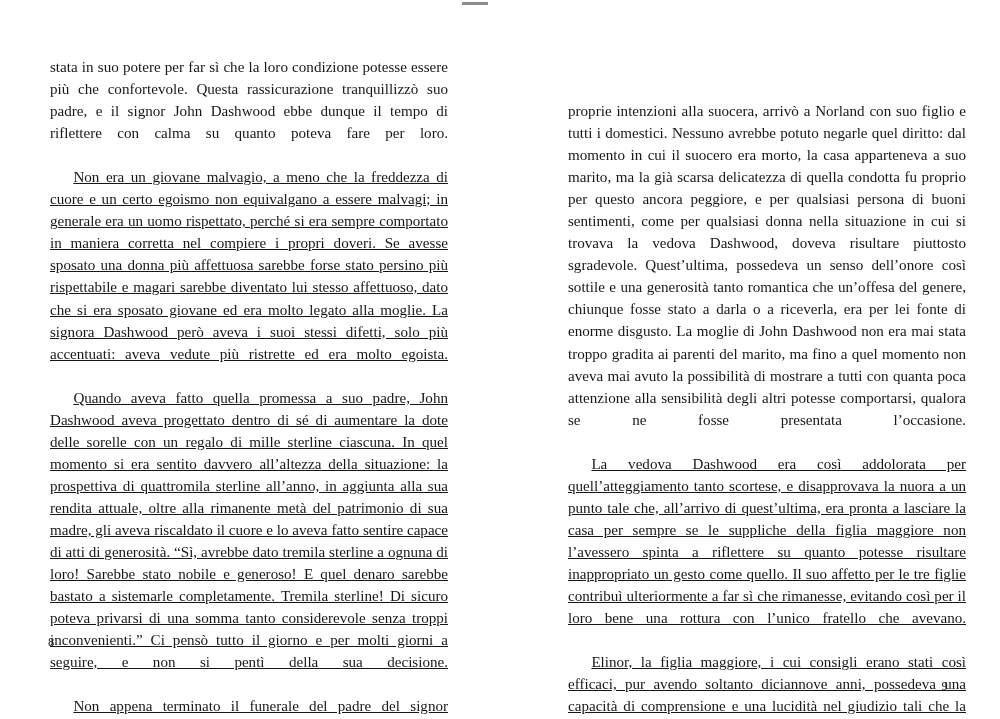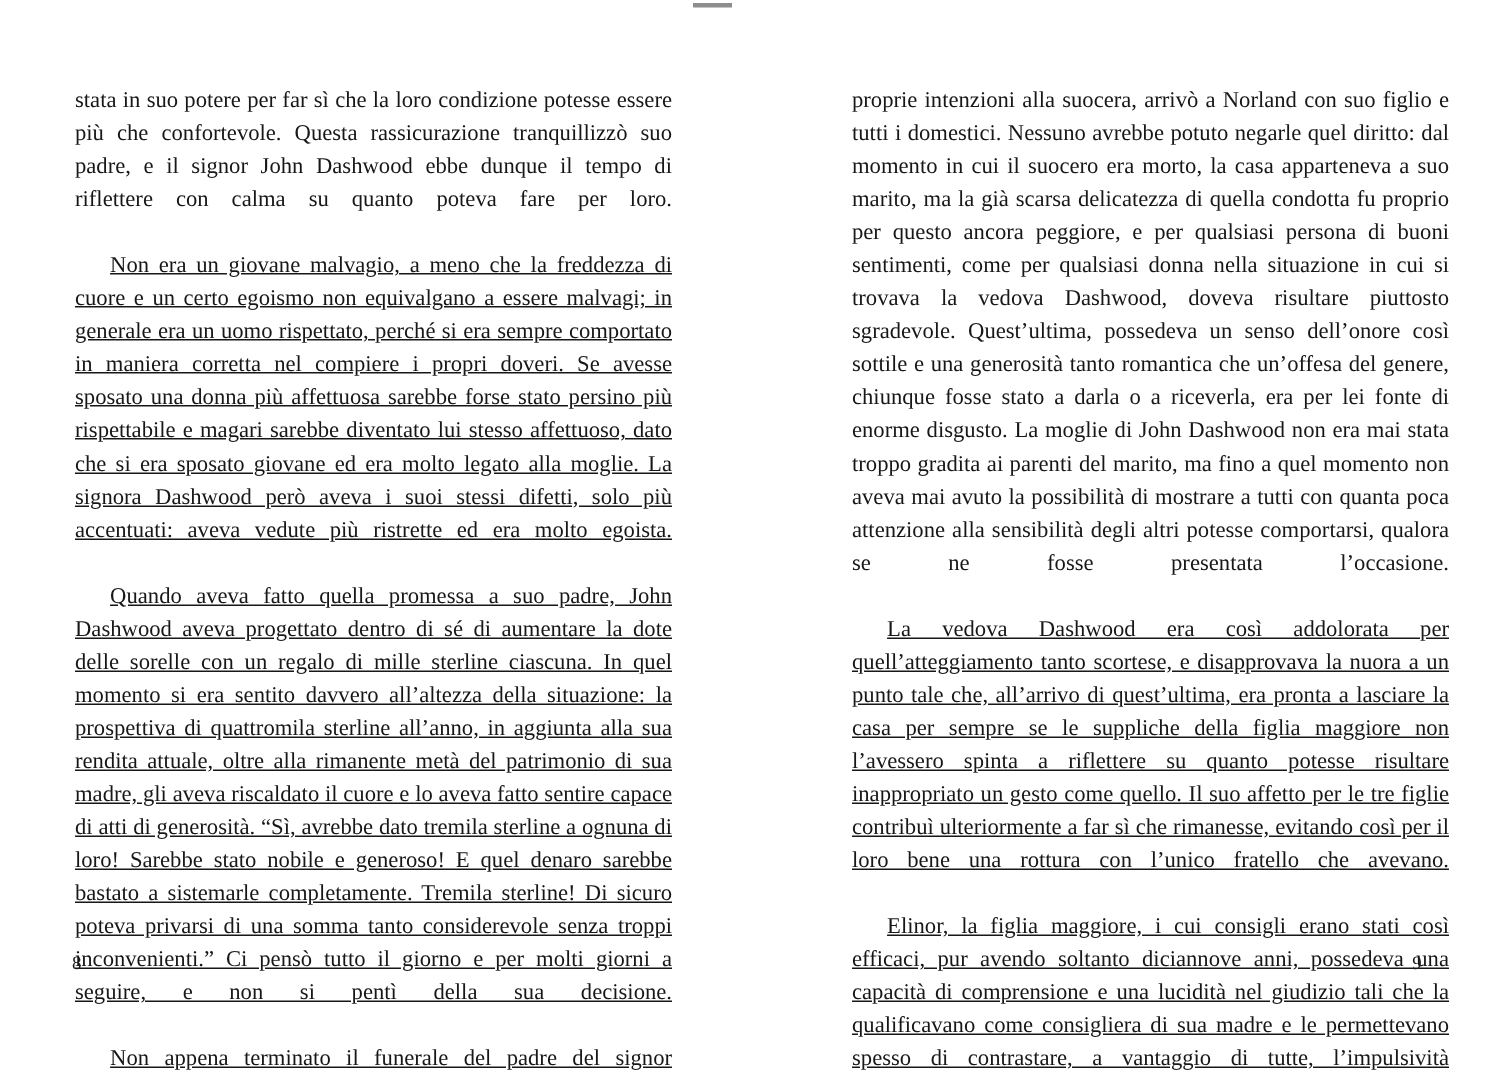--- a/index.html
+++ b/index.html
@@ -32,21 +32,21 @@
     height: 3px;
     background: #8d8d8d;
   }
 
   .page {
     position: absolute;
     top: 0;
     height: 675px;
   }
   .page.left  { left: 0;   width: 500px; }
-  .page.right { left: 500px; width: 500px; }
+  .page.right { left: 500px; width: 500px; margin-top: 44px; }
 
   .textblock {
     position: absolute;
     top: 56px;
     font-size: 15.1px;
     line-height: 22.05px;
     text-align: justify;
     text-justify: inter-word;
     -webkit-hyphens: none;
     hyphens: none;

